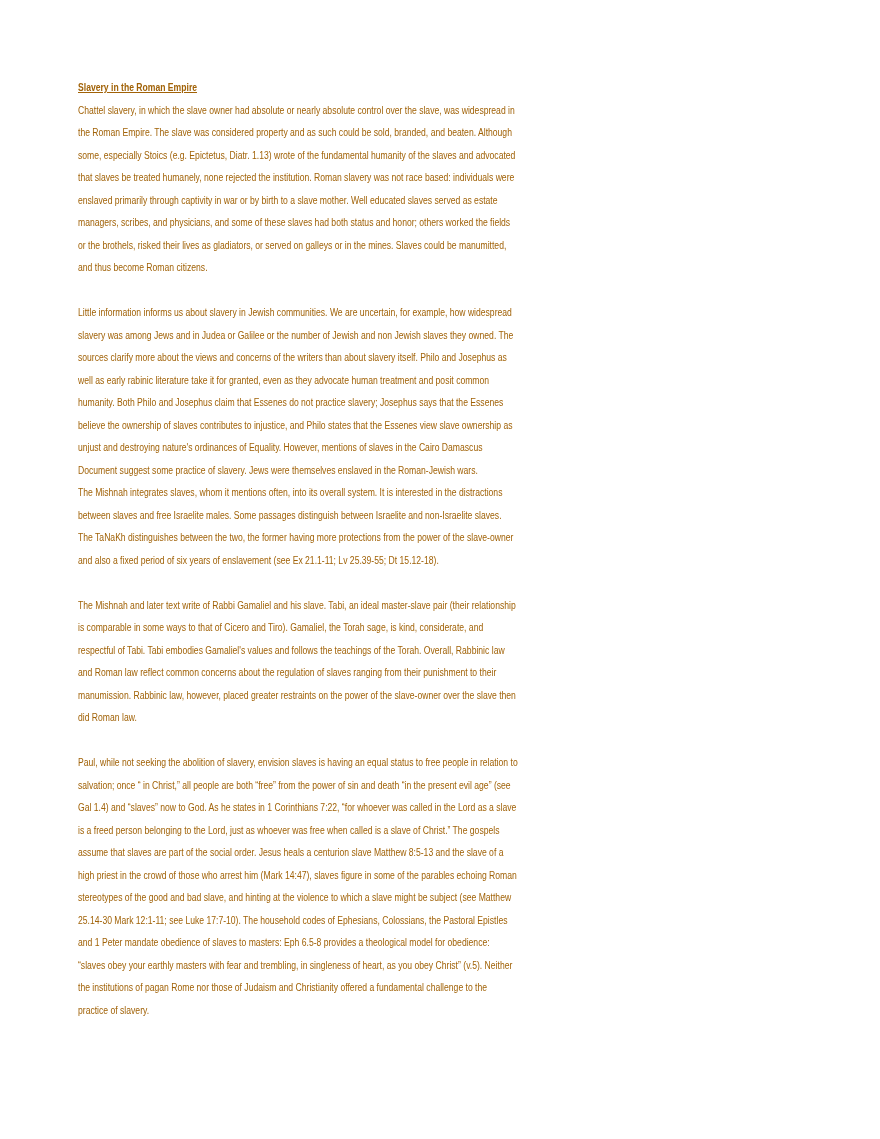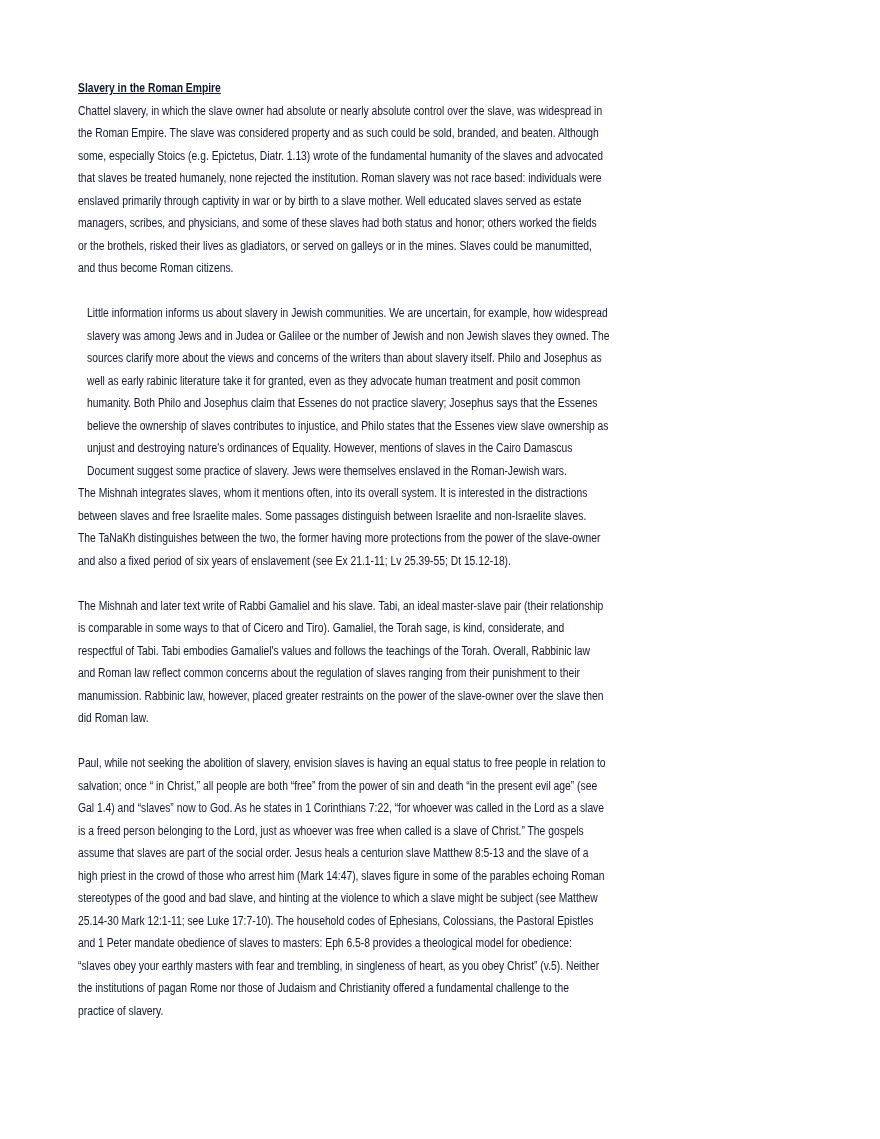--- a/index.html
+++ b/index.html
@@ -12,38 +12,37 @@
       height: 1139px;
       position: relative;
       overflow: hidden;
     }
     .page {
       position: absolute;
       left: 78px;
       top: 77px;
       width: 740px;
       font-family: "Liberation Sans", sans-serif;
-      font-size: 12px;
+      font-size: 10px;
       line-height: 22.5px;
-      color: #0f172a;
+      color: #a16207;
     }
     .title {
       font-weight: bold;
       text-decoration: underline;
       display: block;
       transform-origin: left top;
       transform: scaleX(0.86);
       white-space: nowrap;
     }
     .para {
       margin: 0 0 22.5px 0;
     }
     .para.nogap {
       margin-bottom: 0;
-      margin-left: 9px;
     }
     .line {
       display: block;
       white-space: nowrap;
       transform-origin: left top;
       transform: scaleX(0.86);
     }
   </style>
 </head>
 <body>

